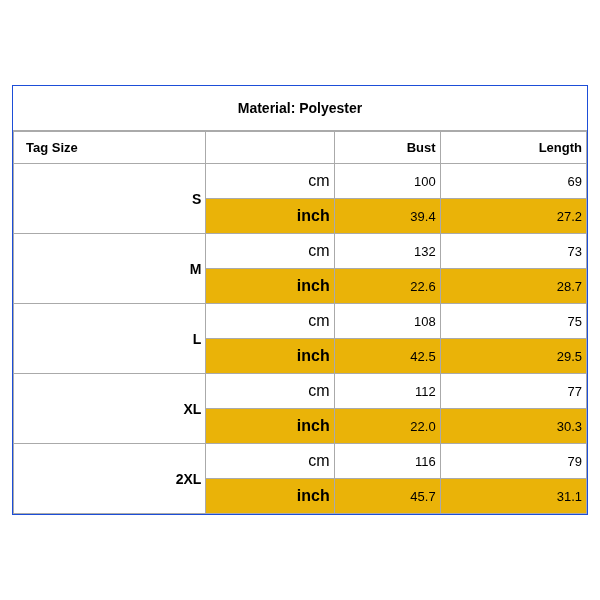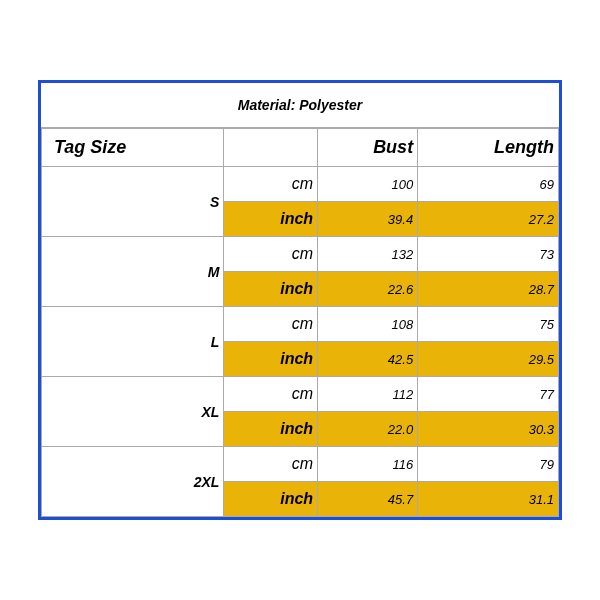--- a/index.html
+++ b/index.html
@@ -13,23 +13,22 @@
       height: 600px;
       display: flex;
       align-items: center;
       justify-content: center;
       background: #ffffff;
       font-family: Arial, sans-serif;
       font-size: 13px;
     }
 
     .container {
-      width: 524px;
-      border: 3px solid #1d4ed8;
-      font-style: italic;
+      width: 576px;
+      border: 1px solid #1d4ed8;
     }
 
     .title-row {
       text-align: center;
       padding: 14px 10px;
       font-weight: bold;
       font-size: 14px;
       border-bottom: 1px solid #aaa;
     }
 
@@ -40,21 +39,21 @@
 
     table td, table th {
       border: 1px solid #aaa;
       text-align: right;
       padding: 8px 4px;
     }
 
     thead th {
       font-weight: bold;
       background: #fff;
-      font-size: 18px;
+      font-size: 13px;
     }
 
     .tag-size-header {
       text-align: left;
       padding-left: 12px;
       font-weight: bold;
     }
 
     .size-cell {
       font-weight: bold;

